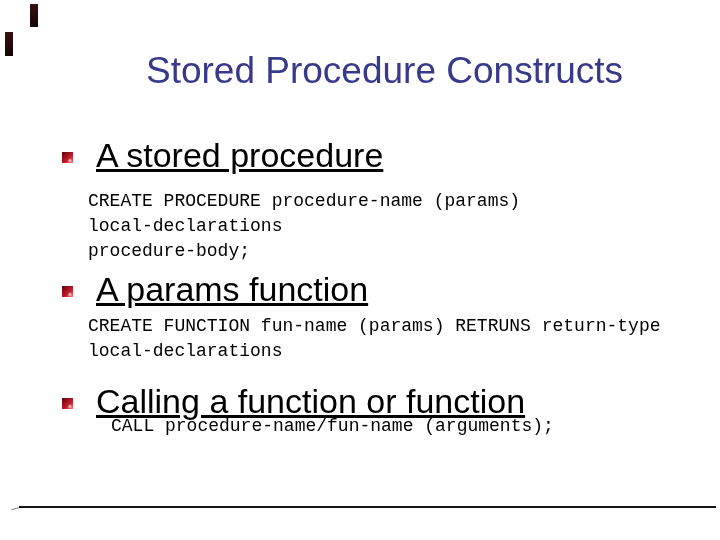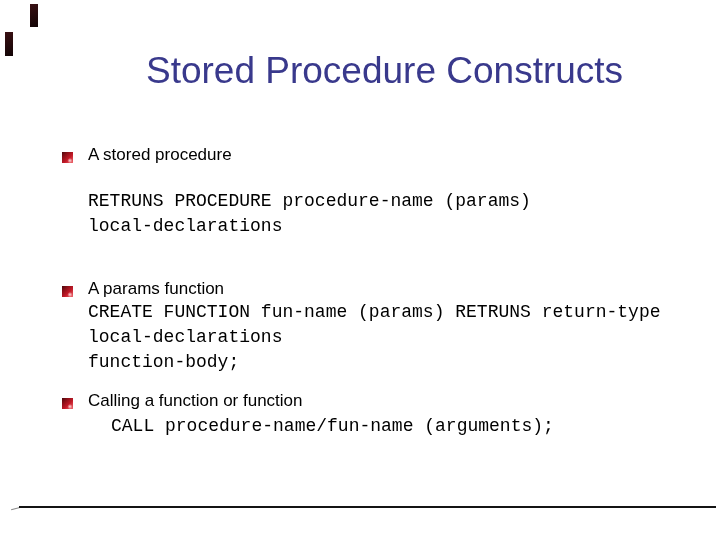--- a/index.html
+++ b/index.html
@@ -53,39 +53,40 @@
     top: 12px;
     width: 11px;
     height: 11px;
     background:
       radial-gradient(circle at 72% 78%, #ffd9da 0%, rgba(255,255,255,0) 22%),
       linear-gradient(135deg, var(--bullet-red-dark) 0%, #8f1019 30%, var(--bullet-red) 60%, var(--bullet-red-light) 100%);
   }
 
   .heading {
     position: absolute;
-    left: 88px;
+    left: 96px;
     top: 0;
-    font-size: 17px;
+    font-size: 34px;
     line-height: 30px;
     color: var(--body-text);
     white-space: nowrap;
+    text-decoration: underline;
   }
 
   .code {
     position: absolute;
     left: 88px;
     font-family: "Liberation Mono", monospace;
     font-size: 18px;
     line-height: 25px;
     color: var(--body-text);
     white-space: nowrap;
   }
   .sec.s1 .code { top: 49px; }
-  .sec.s2 .code { top: 26px; }
+  .sec.s2 .code { top: 40px; }
   .sec.s3 .code { top: 28px; margin-left: 23px; }
 
   .bottom-rule {
     position: absolute;
     left: 19px;
     top: 506px;
     width: 697px;
     height: 2px;
     background: var(--divider);
   }
@@ -106,32 +107,32 @@
 
   <div class="corner-mark m1"></div>
   <div class="corner-mark m2"></div>
 
   <h1 class="title">Stored Procedure Constructs</h1>
 
   <section class="sec s1">
     <span class="bullet"></span>
     <div class="heading">A stored procedure</div>
     <div class="code">
-      <div class="code-line">RETRUNS PROCEDURE procedure-name (params)</div>
+      <div class="code-line">CREATE PROCEDURE procedure-name (params)</div>
       <div class="code-line">local-declarations</div>
+      <div class="code-line">procedure-body;</div>
     </div>
   </section>
 
   <section class="sec s2">
     <span class="bullet"></span>
     <div class="heading">A params function</div>
     <div class="code">
       <div class="code-line">CREATE FUNCTION fun-name (params) RETRUNS return-type</div>
       <div class="code-line">local-declarations</div>
-      <div class="code-line">function-body;</div>
     </div>
   </section>
 
   <section class="sec s3">
     <span class="bullet"></span>
     <div class="heading">Calling a function or function</div>
     <div class="code">
       <div class="code-line">CALL procedure-name/fun-name (arguments);</div>
     </div>
   </section>

